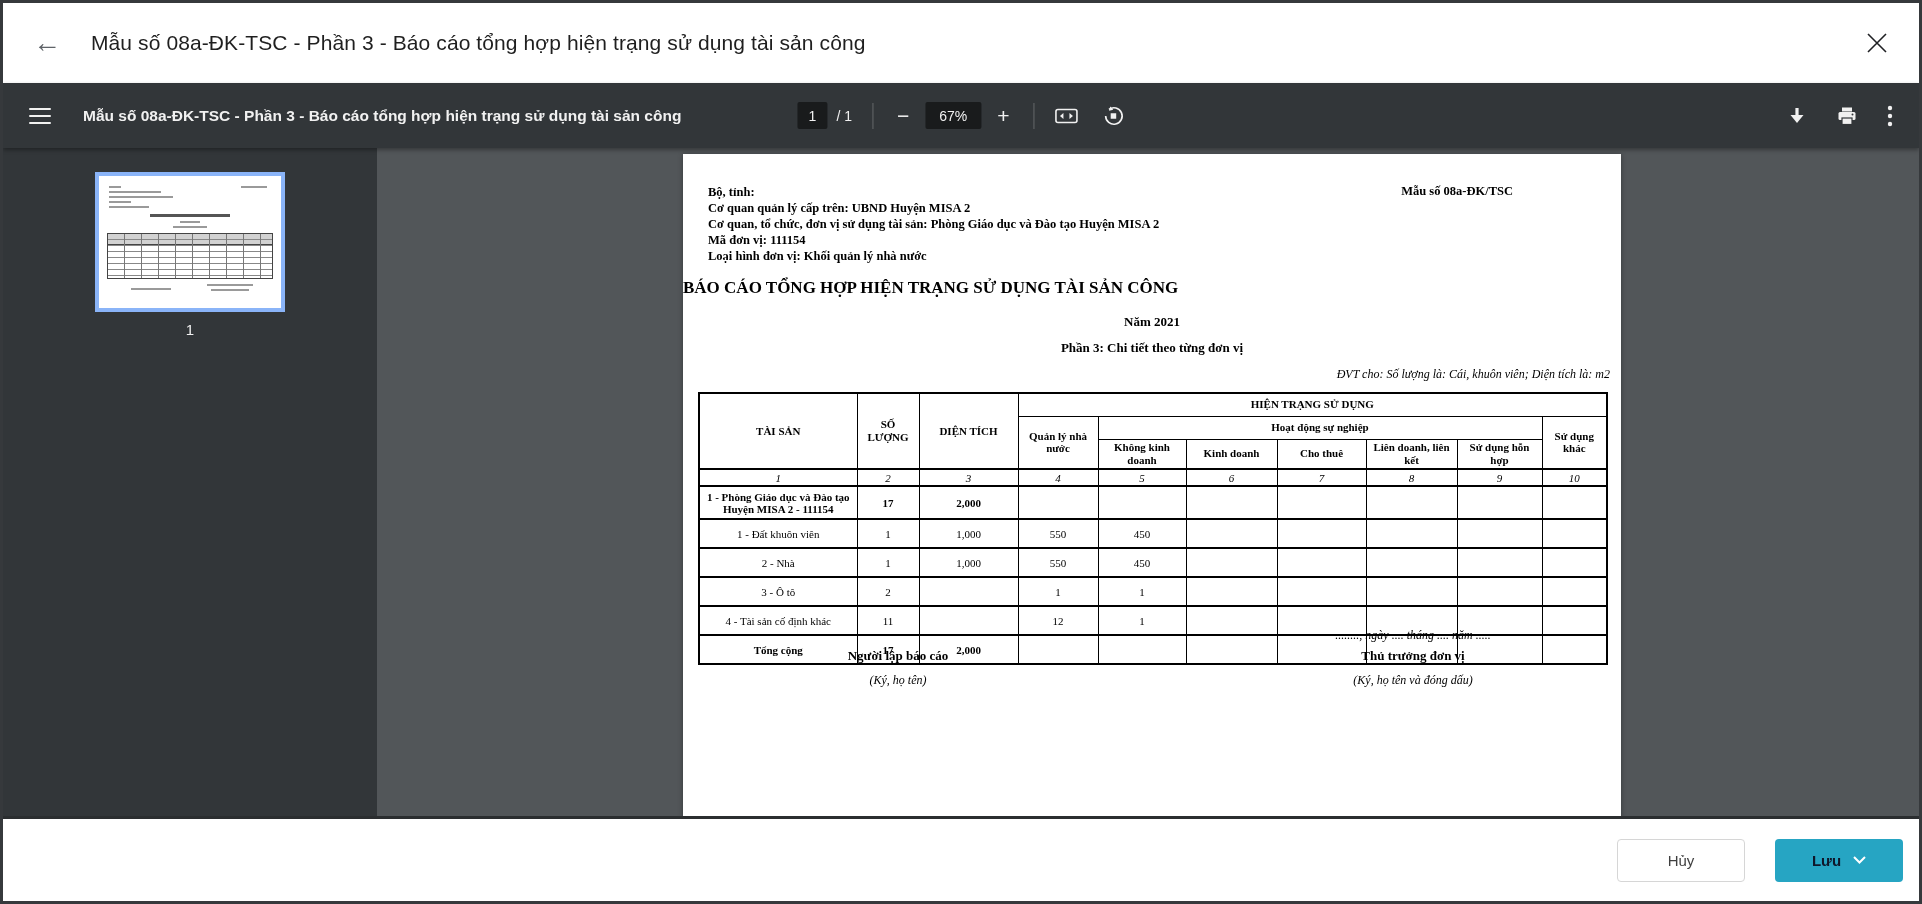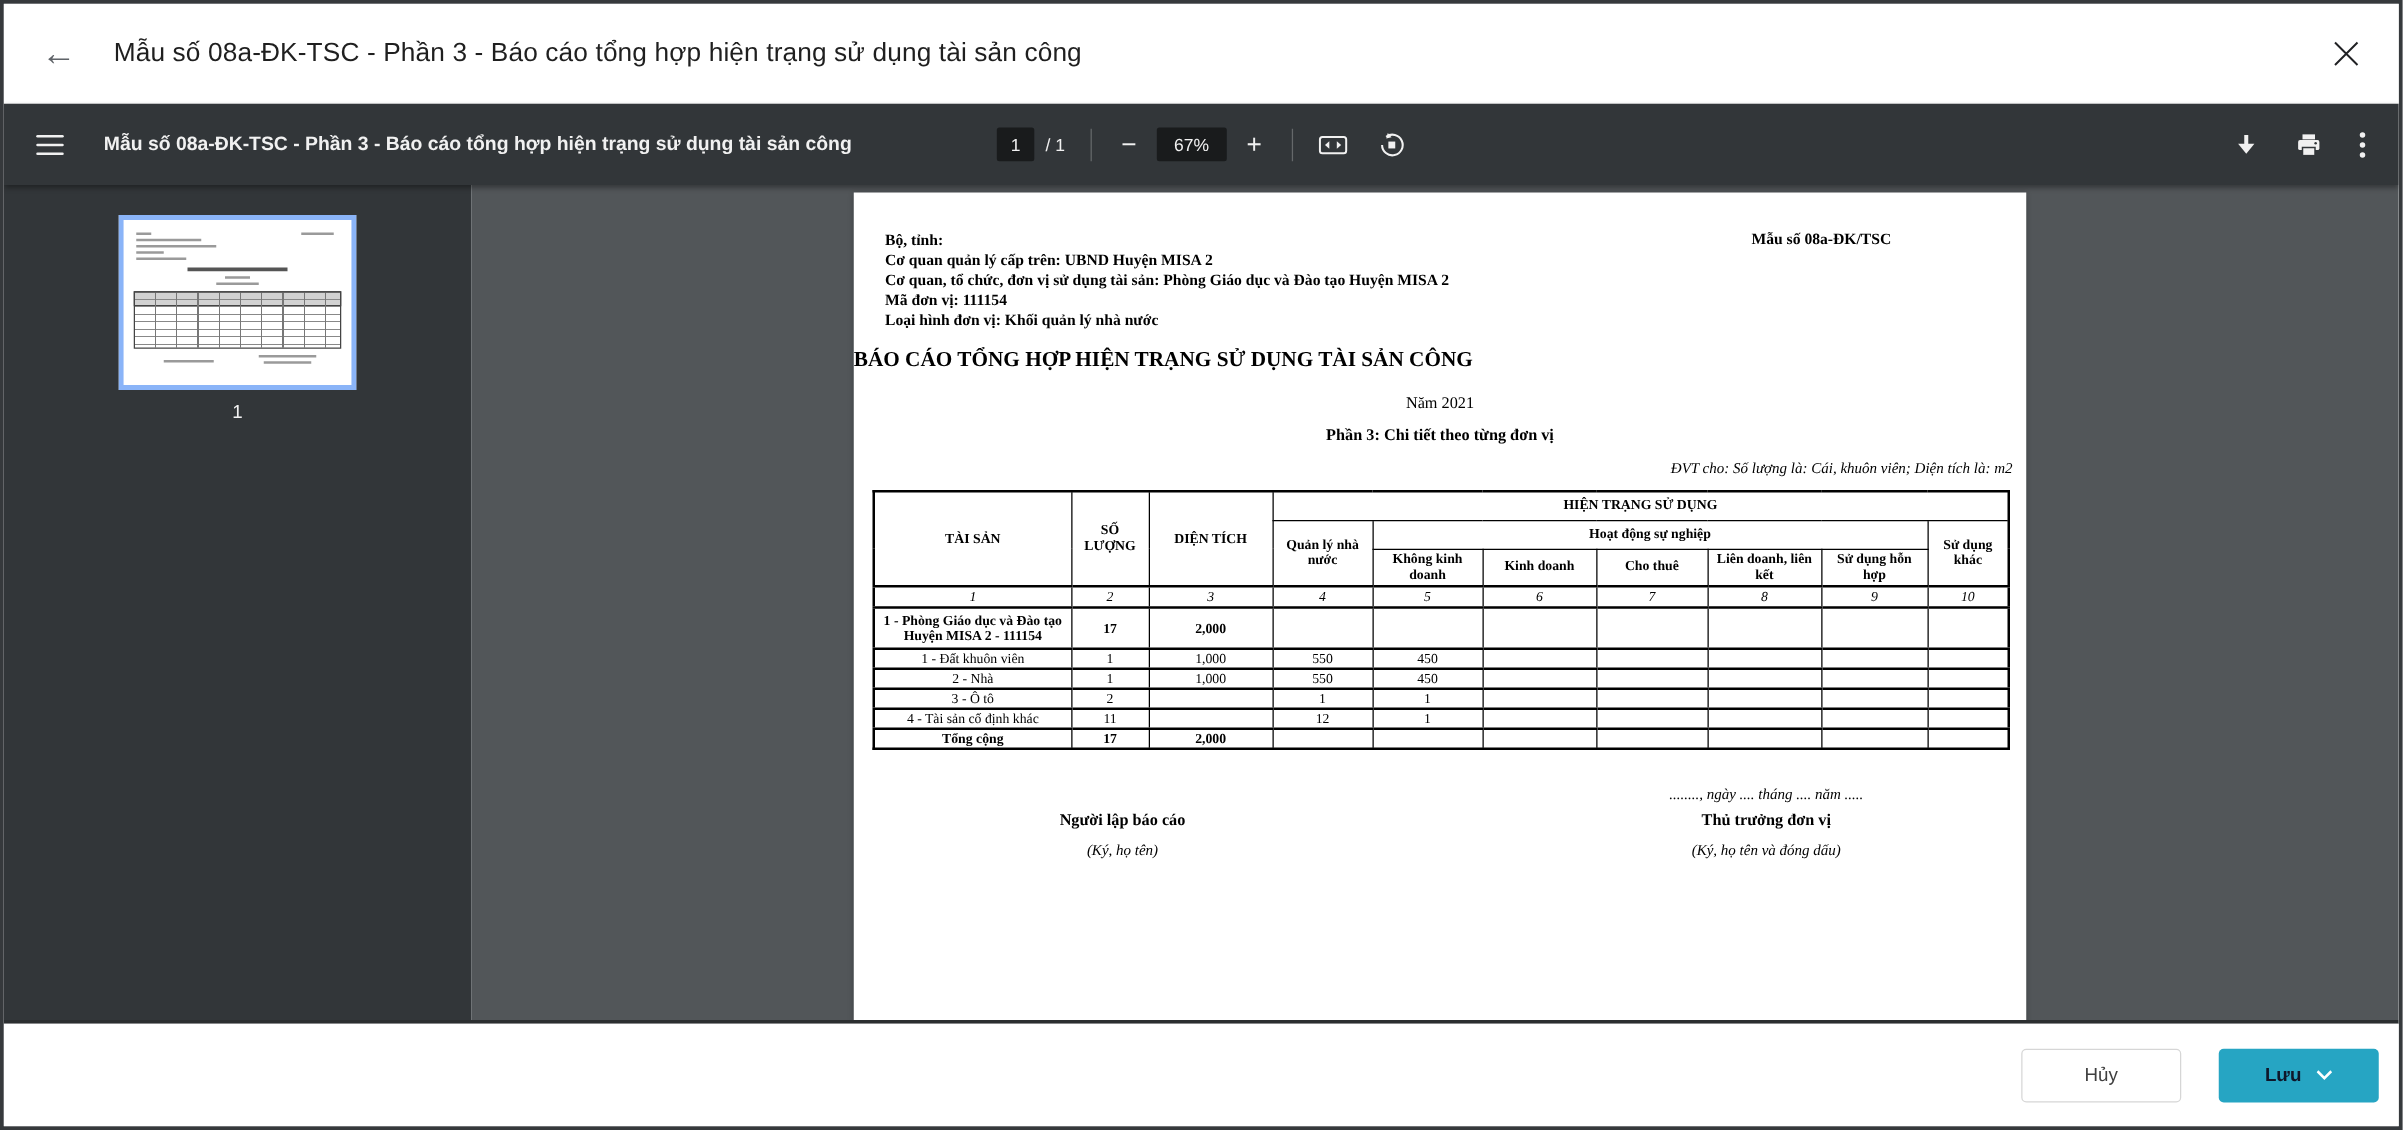--- a/index.html
+++ b/index.html
@@ -43,31 +43,31 @@
   }
   .mini-table-head { position:absolute; left:8px; right:8px; top:57px; height:12px; background:#d2d2d2; border:1px solid #444; }
 
   .viewer { flex:1 1 auto; background:#525659; position:relative; overflow:hidden; }
   .page { position:absolute; left:306px; top:6px; width:938px; height:665px; background:#fff; box-shadow:0 1px 5px rgba(0,0,0,.35); font-family:"Liberation Serif","DejaVu Serif",serif; color:#000; }
 
   
   .doc-info { position:absolute; left:25px; top:30px; font-size:12.5px; font-weight:700; line-height:16px; }
   .doc-form-code { position:absolute; top:30px; right:108px; font-size:12.5px; font-weight:700; }
   .doc-title { position:absolute; top:124px; left:0; width:100%; font-size:17px; font-weight:700; }
-  .doc-year { position:absolute; top:160px; left:0; width:100%; text-align:center; font-size:13px; font-weight:400; }
+  .doc-year { position:absolute; top:160px; left:0; width:100%; text-align:center; font-size:13px; font-weight:700; }
   .doc-part { position:absolute; top:186px; left:0; width:100%; text-align:center; font-size:13px; font-weight:700; }
   .doc-unit-note { position:absolute; top:213px; right:11px; font-size:12px; font-style:italic; }
 
   
   table.report { position:absolute; left:15px; top:238px; width:908px; border-collapse:collapse; table-layout:fixed; border:2px solid #000; font-size:11px; }
   table.report th, table.report td { border:1px solid #000; padding:1px 3px; text-align:center; vertical-align:middle; overflow:hidden; }
   table.report th { font-weight:700; line-height:1.15; }
   tr.hr1 { height:23px; } tr.hr2 { height:23px; } tr.hr3 { height:30px; }
   tr.idx { height:17px; } tr.idx td { font-style:italic; border-top:2px solid #000; }
-  tr.dr { height:16px; } tr.dr td { border-top:2px solid #000; }
+  tr.dr { height:29px; } tr.dr td { border-top:2px solid #000; }
   tr.dra { height:33px; }
   td.name { text-align:left; }
   td.num { text-align:right; padding-right:4px; }
   .b { font-weight:700; }
 
   
   .sig { position:absolute; width:260px; text-align:center; top:474px; }
   .sig-left { left:85px; }
   .sig-right { left:600px; }
   .sig .date { font-size:12px; font-style:italic; height:20px; }

